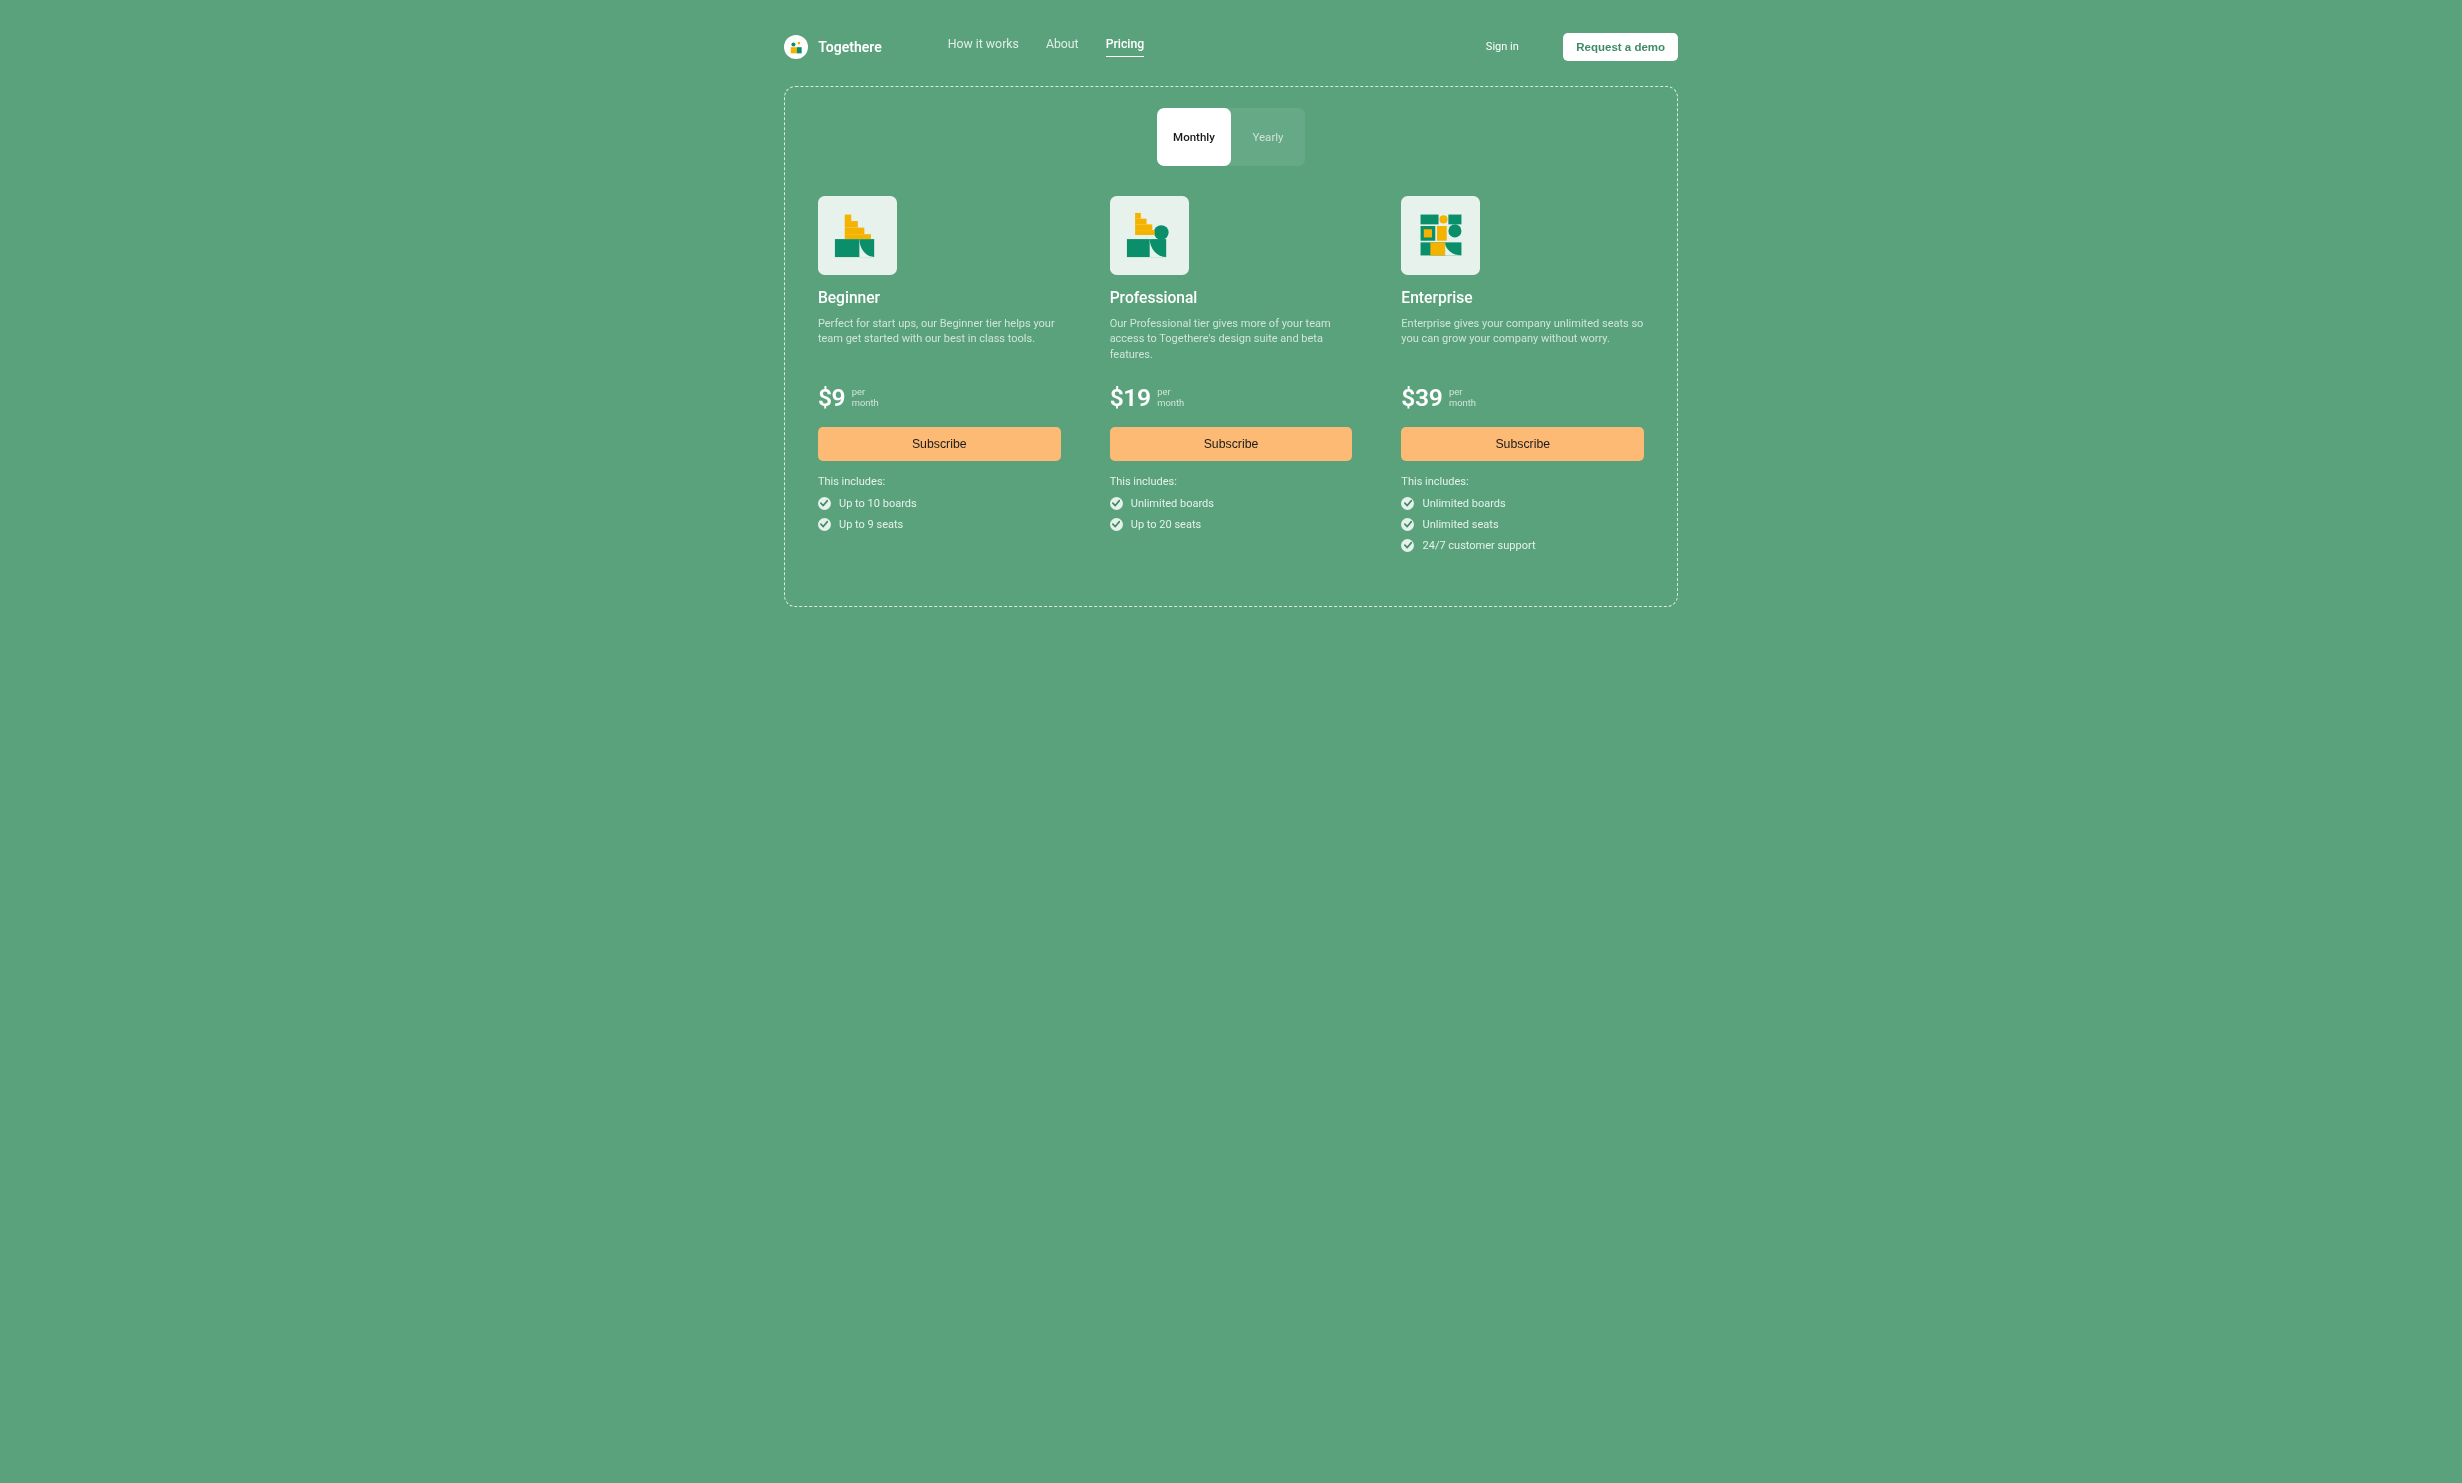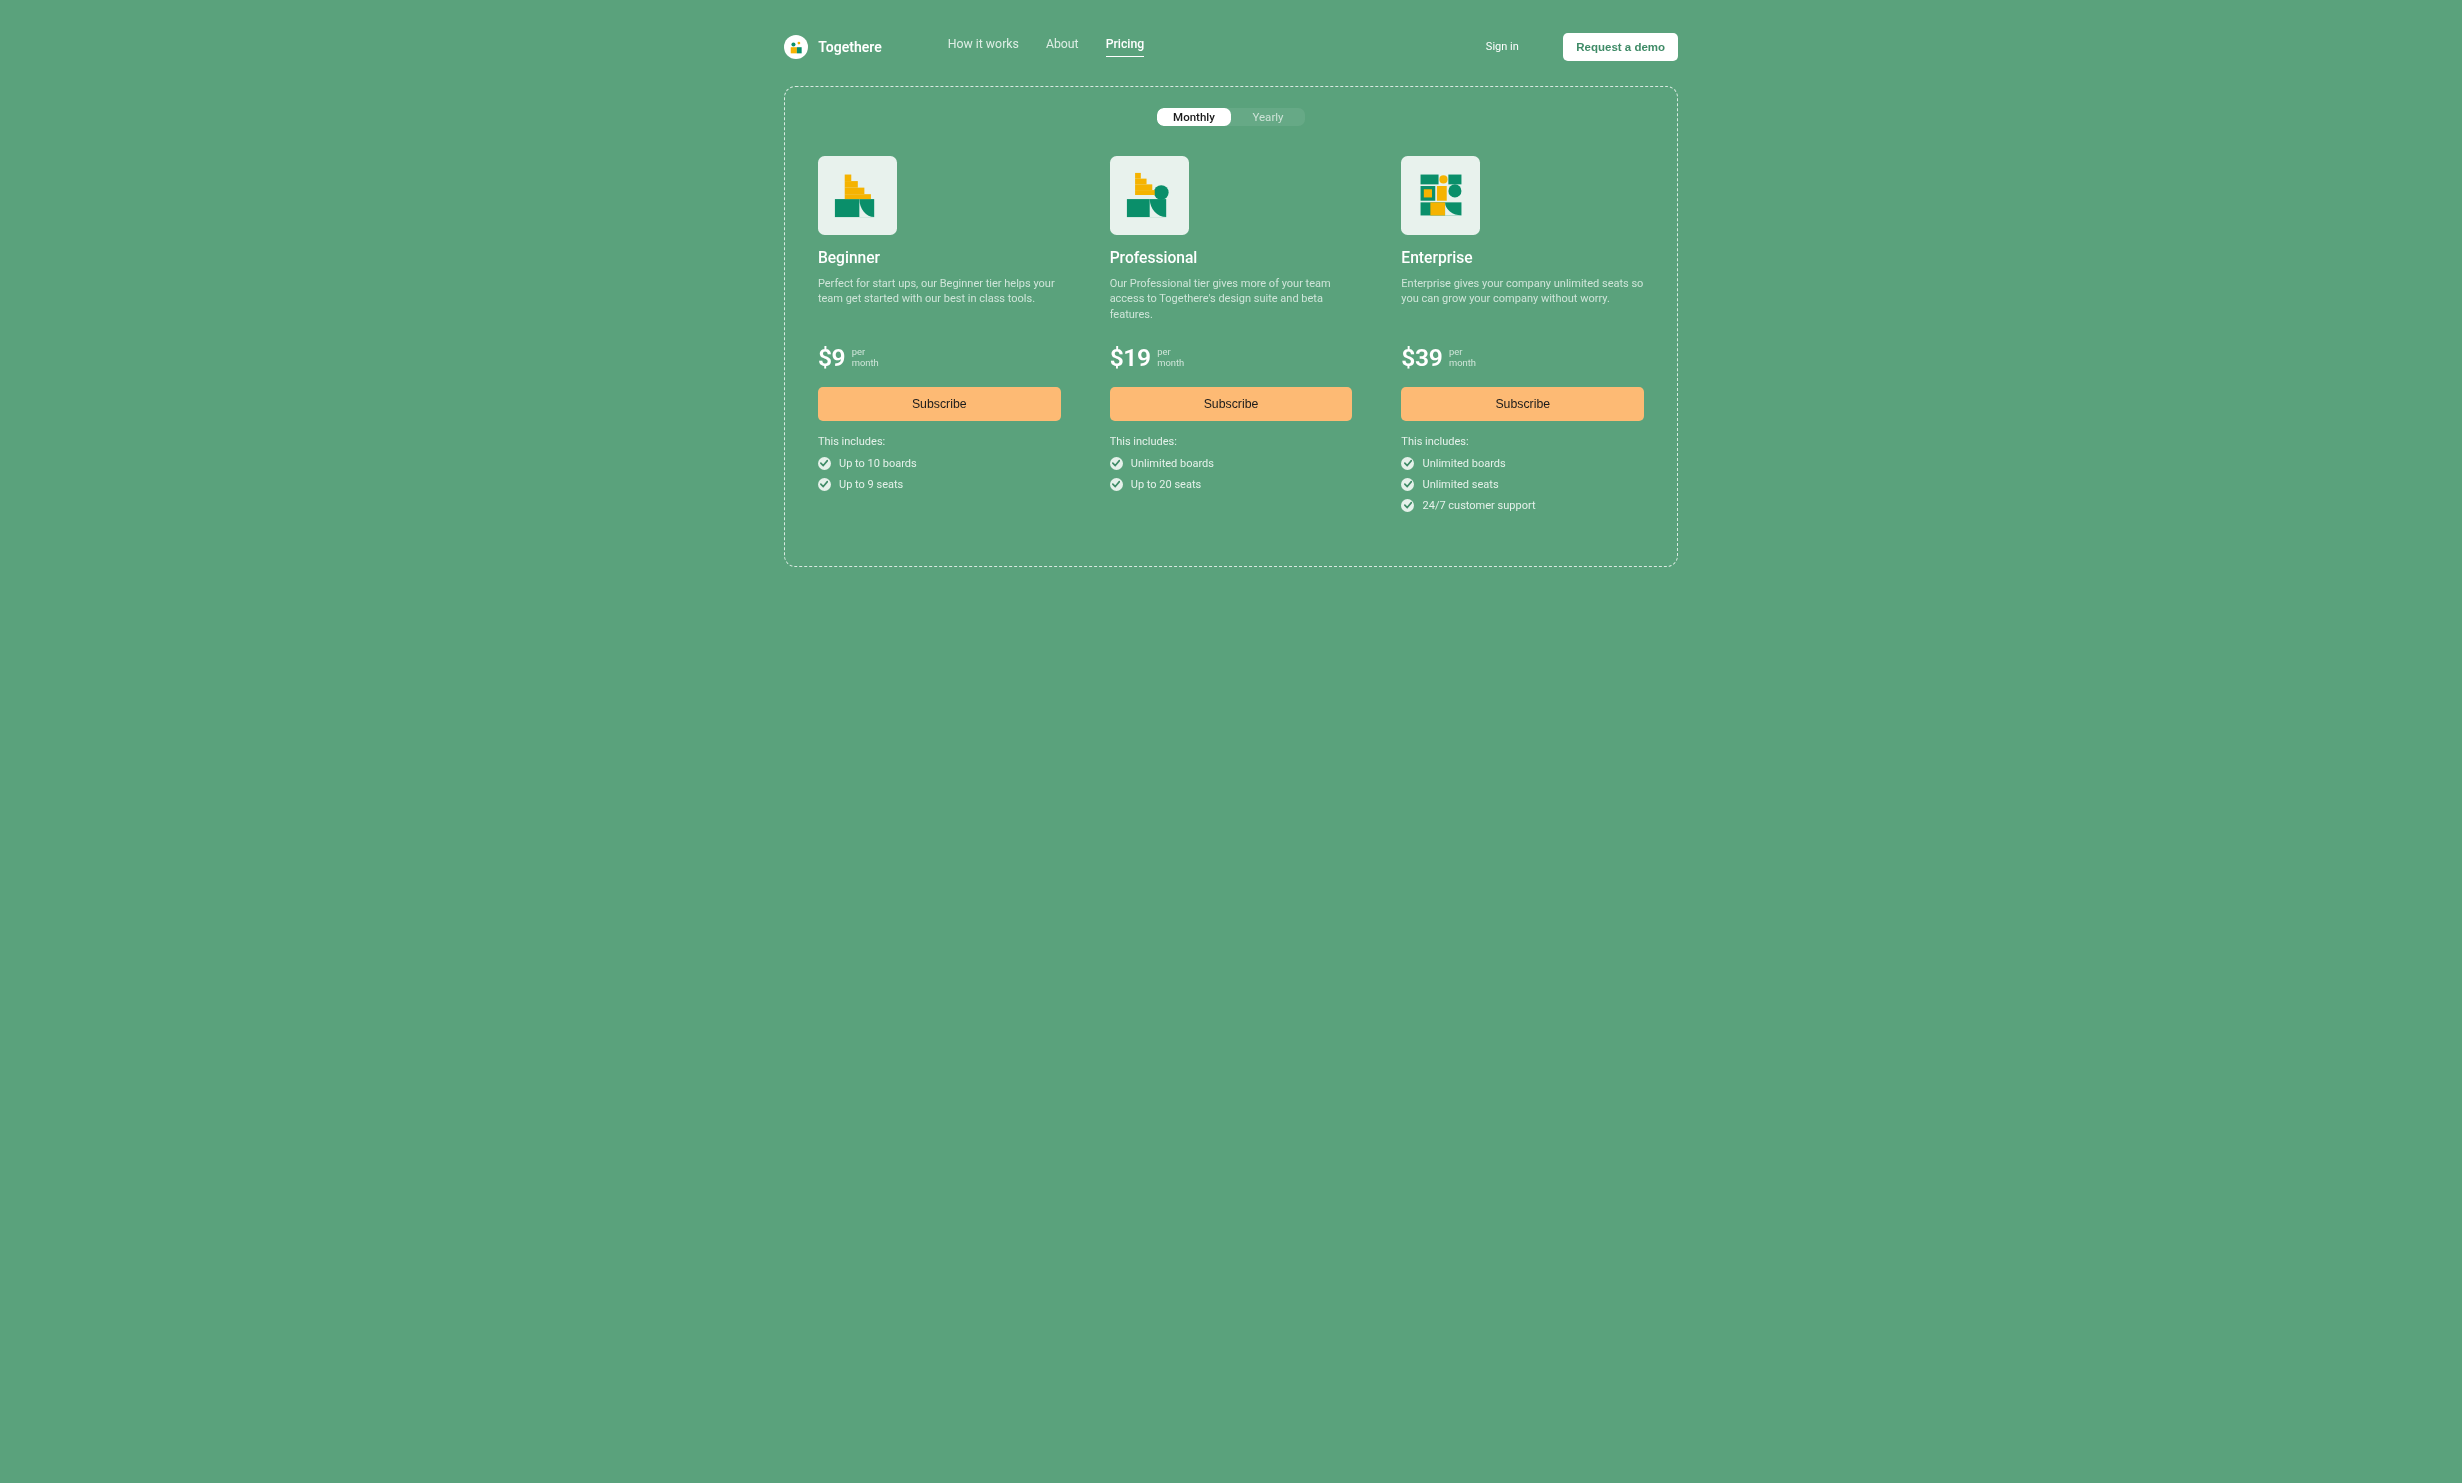--- a/index.html
+++ b/index.html
@@ -97,21 +97,21 @@
     width: 148px;
     margin: 0 auto 29.5px;
     background: rgba(255,255,255,0.08);
     border-radius: 6.6px;
     display: flex;
     overflow: hidden;
   }
   .toggle-btn {
     flex: 1;
     text-align: center;
-    padding: 2px 0;
+    padding: 22px 0;
     font-size: 11.5px;
     cursor: pointer;
   }
   .toggle-btn.active {
     background: #ffffff;
     color: #1b1b1b;
     font-weight: 500;
     border-radius: 6.6px;
   }
   .toggle-btn.inactive {

